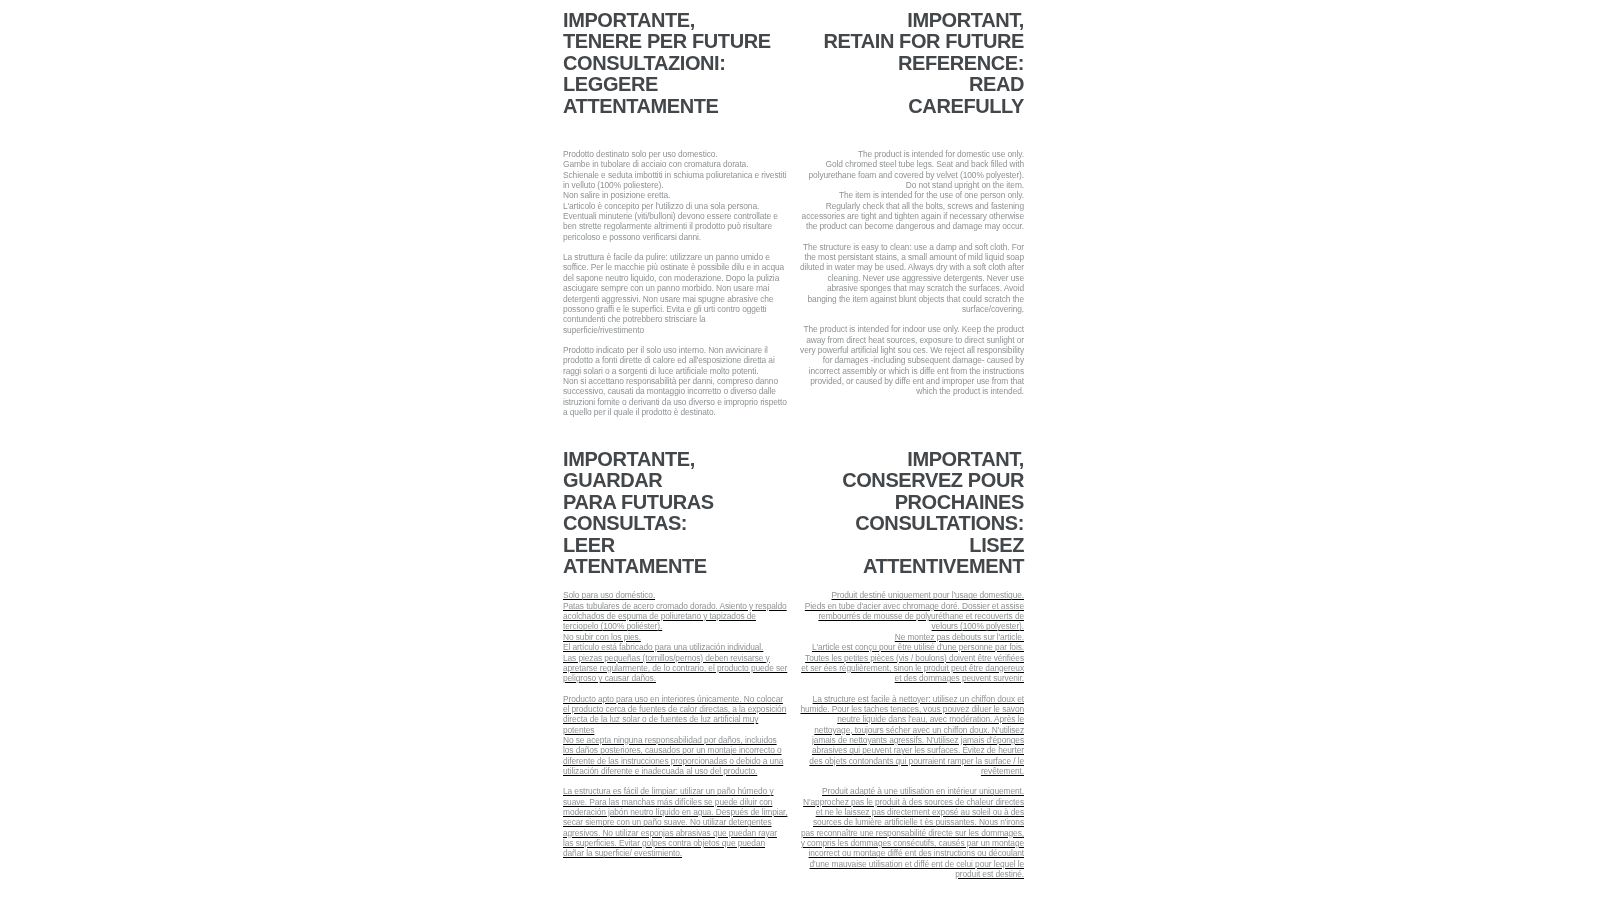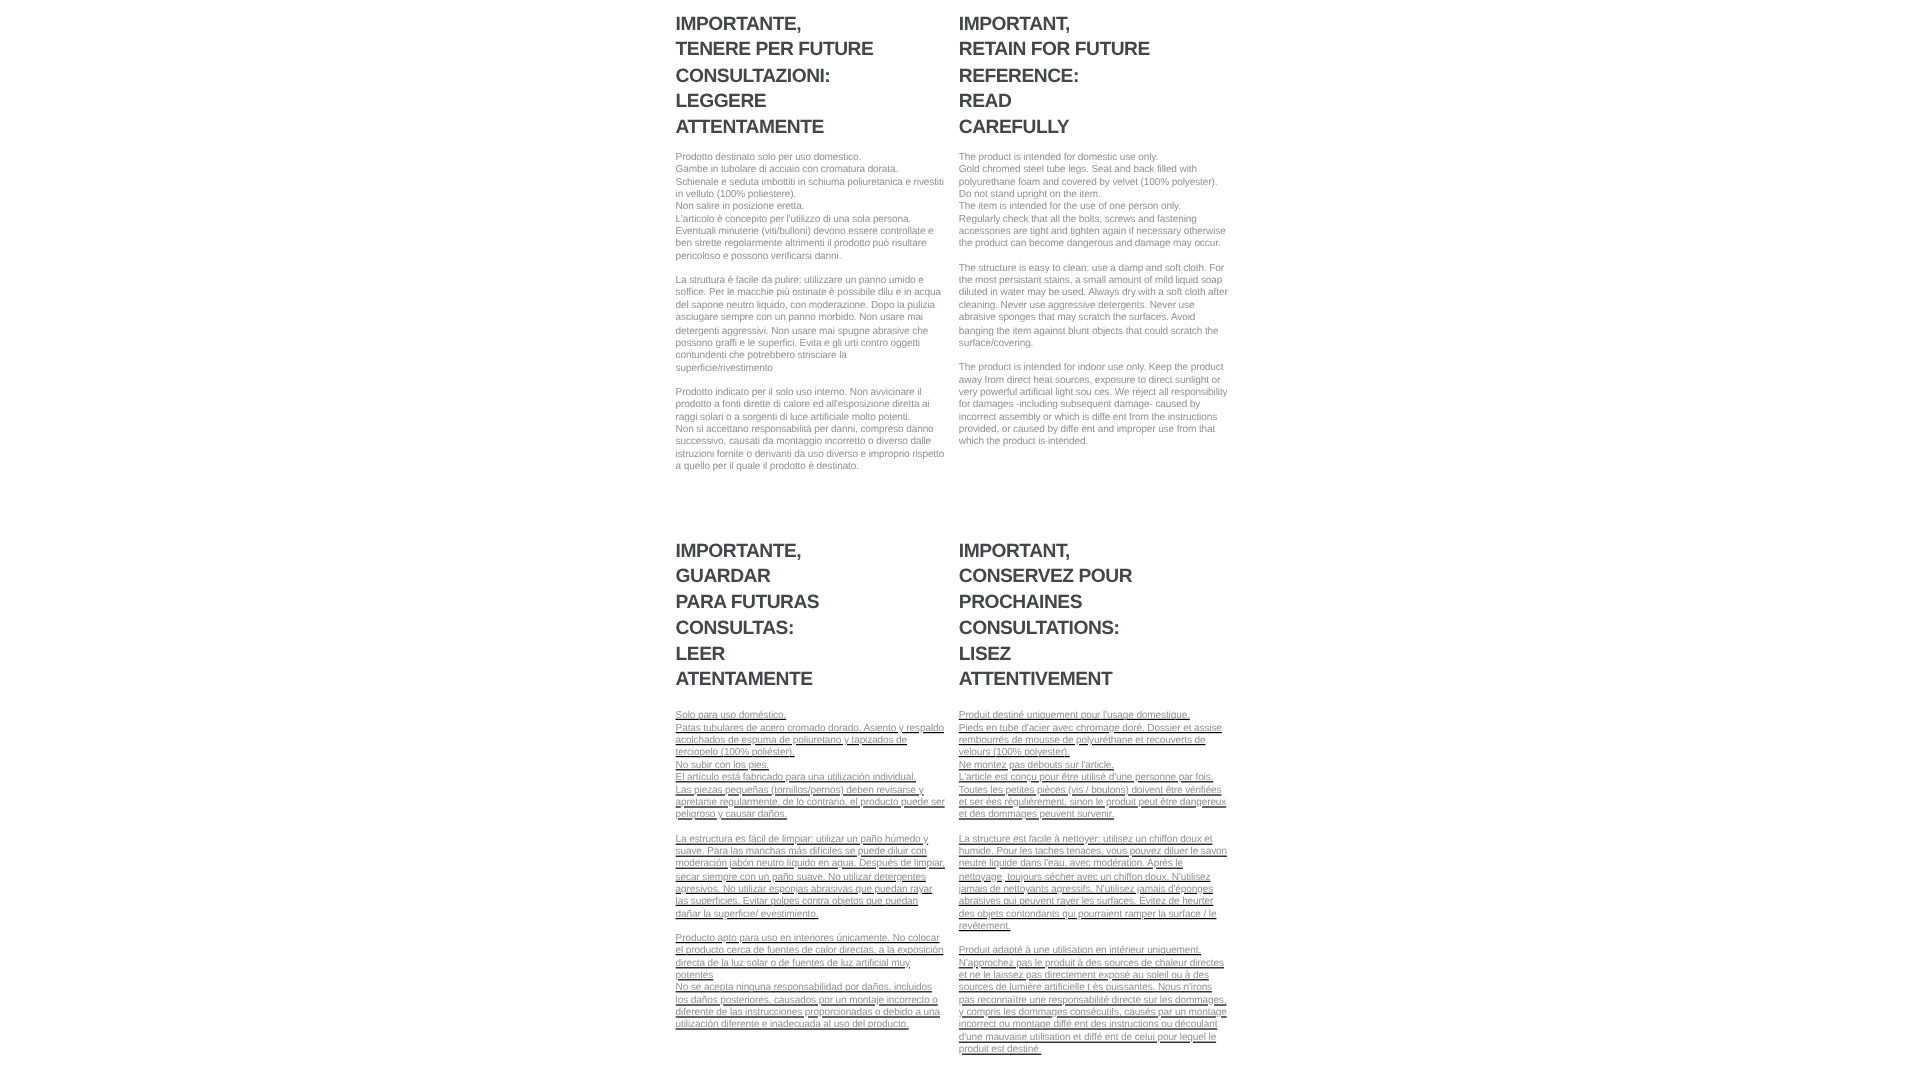--- a/index.html
+++ b/index.html
@@ -15,33 +15,33 @@
     font-family: "Liberation Sans", sans-serif;
     overflow: hidden;
   }
   .panel {
     position: absolute;
     width: 225px;
   }
   .row-top    { top: 10px; }
   .row-bottom { top: 449px; }
   .col-left   { left: 563px; }
-  .col-right  { left: 799px; }
+  .col-right  { left: 799px; text-align: right; }
   .heading {
     margin: 0;
-    font-size: 16px;
+    font-size: 20px;
     line-height: 21.4px;
     font-weight: 700;
     letter-spacing: -0.4px;
     color: var(--heading-color, #43474a);
     white-space: pre-line;
     text-transform: uppercase;
   }
   .sec-body { }
-  .row-top .sec-body    { margin-top: 8px; }
+  .row-top .sec-body    { margin-top: 32px; }
   .row-bottom .sec-body { margin-top: 13px; text-decoration: underline; }
   .sec-body p {
     margin: 0 0 10px 0;
     font-size: 8.4px;
     line-height: 10.35px;
     letter-spacing: -0.1px;
     color: var(--body-color, #8f9294);
     white-space: pre-line;
   }
 </style>
@@ -92,23 +92,23 @@
 PARA FUTURAS
 CONSULTAS:
 LEER
 ATENTAMENTE</h2>
     <div class="sec-body">
       <p>Solo para uso doméstico.
 Patas tubulares de acero cromado dorado. Asiento y respaldo acolchados de espuma de poliuretano y tapizados de terciopelo (100% poliéster).
 No subir con los pies.
 El artículo está fabricado para una utilización individual.
 Las piezas pequeñas (tornillos/pernos) deben revisarse y apretarse regularmente, de lo contrario, el producto puede ser peligroso y causar daños.</p>
-      <p>La estructura es fácil de limpiar: utilizar un paño húmedo y suave. Para las manchas más difíciles se puede diluir con moderación jabón neutro líquido en agua. Después de limpiar, secar siempre con un paño suave. No utilizar detergentes agresivos. No utilizar esponjas abrasivas que puedan rayar las superficies. Evitar golpes contra objetos que puedan dañar la superficie/ evestimiento.</p>
       <p>Producto apto para uso en interiores únicamente. No colocar el producto cerca de fuentes de calor directas, a la exposición directa de la luz solar o de fuentes de luz artificial muy potentes
 No se acepta ninguna responsabilidad por daños, incluidos los daños posteriores, causados por un montaje incorrecto o diferente de las instrucciones proporcionadas o debido a una utilización diferente e inadecuada al uso del producto.</p>
+      <p>La estructura es fácil de limpiar: utilizar un paño húmedo y suave. Para las manchas más difíciles se puede diluir con moderación jabón neutro líquido en agua. Después de limpiar, secar siempre con un paño suave. No utilizar detergentes agresivos. No utilizar esponjas abrasivas que puedan rayar las superficies. Evitar golpes contra objetos que puedan dañar la superficie/ evestimiento.</p>
     </div>
   </section>
 
   <section class="panel row-bottom col-right">
     <h2 class="heading">IMPORTANT,
 CONSERVEZ POUR
 PROCHAINES
 CONSULTATIONS:
 LISEZ
 ATTENTIVEMENT</h2>

